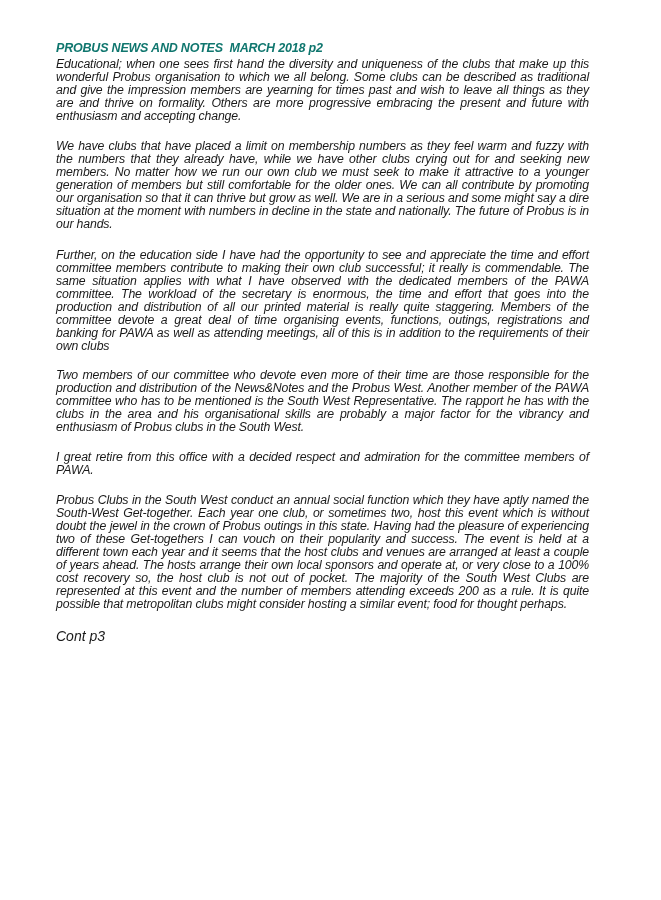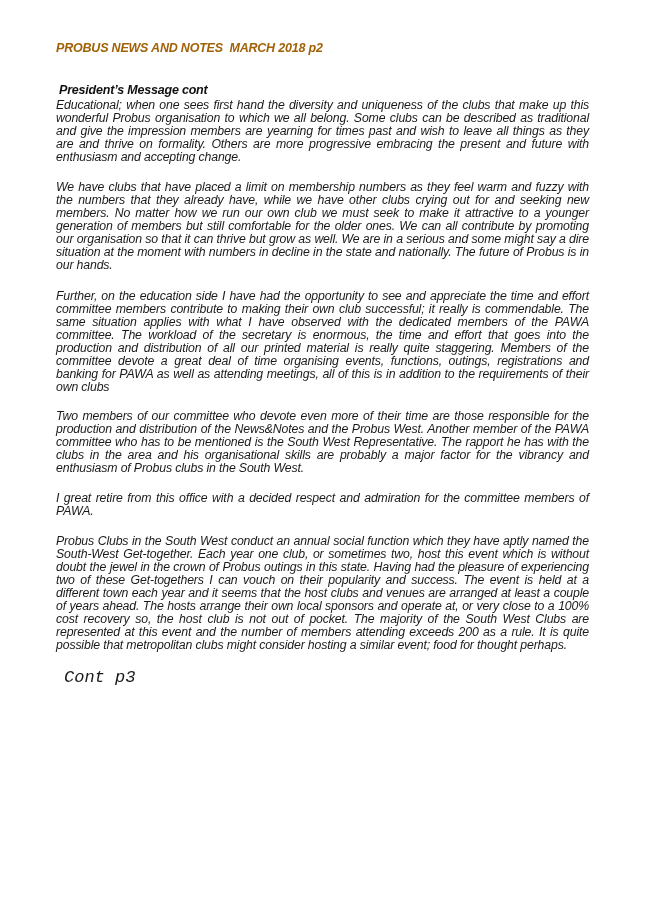--- a/index.html
+++ b/index.html
@@ -3,41 +3,40 @@
 <meta charset="utf-8">
 <style>
   html, body { margin: 0; padding: 0; background: #ffffff; }
   body { width: 661px; height: 900px; position: relative; overflow: hidden; }
   .page {
     position: absolute; left: 56px; top: 38px; width: 533px;
     font-family: "Liberation Sans", sans-serif;
     font-style: italic; color: #1a1a1a;
   }
   .header {
-    color: #a16207; font-weight: bold; font-size: 12.5px;
+    color: #0f766e; font-weight: bold; font-size: 12.5px;
     letter-spacing: -0.2px; margin: 0; height: 20px; line-height: 20px;
     white-space: pre;
   }
   .heading {
     font-weight: bold; font-size: 12.5px; margin: 24px 0 0 3px;
     line-height: 17px; letter-spacing: -0.2px; color: #111;
   }
   .para {
     font-size: 12.3px; line-height: 13px; margin: 0 0 17.3px 0;
     text-align: justify; letter-spacing: -0.15px;
   }
   .para.tight { margin-bottom: 16px; }
-  .cont { font-size: 17px; line-height: 17.3px; margin: 8px; font-family: Liberation Mono, monospace; }
+  .cont { font-size: 14px; line-height: 17.3px; margin: 0; }
 </style>
 </head>
 <body>
 
 <div class="page">
   <p class="header">PROBUS NEWS AND NOTES  MARCH 2018 p2</p>
-  <p class="heading">President’s Message cont</p>
   <p class="para">Educational;  when one sees first hand the diversity and uniqueness of the clubs that make up this wonderful Probus organisation to which we all belong.  Some clubs can be described as traditional and give the impression members are yearning for times past and wish to leave all things as they are and thrive on formality. Others are more progressive embracing the present and future with enthusiasm and accepting change.</p>
   <p class="para">We have clubs that have placed  a limit on membership numbers as they feel warm and fuzzy with the numbers that they already have, while we have other clubs crying out for and seeking new members.  No matter how we run our own club we must seek to make it attractive to a younger generation of members but still comfortable for the older ones.  We can all contribute by promoting our organisation so that it can thrive but grow as well.  We are in a serious and  some might say a dire situation at the moment with numbers in decline in the state and nationally.  The future of Probus is in our hands.</p>
   <p class="para tight">Further, on the education side I have had the opportunity to see and appreciate the time and effort committee members contribute to making their own club successful; it really is commendable.  The same situation applies with what I have observed with the dedicated members of the PAWA committee.  The workload of the secretary is enormous, the time and effort that goes into the production and distribution of all our printed material is really quite staggering.  Members of the committee devote a great deal of time organising events, functions, outings, registrations and banking for PAWA as well as attending meetings,  all of this is  in addition to the requirements of their own clubs</p>
   <p class="para">Two members of our committee who devote even more of their time are those responsible for the production and distribution of the News&amp;Notes and the Probus West. Another member of the PAWA committee who has to be mentioned is the South West Representative. The rapport he has with the clubs in the area and his organisational skills are probably a major factor for  the vibrancy and enthusiasm  of Probus clubs in the South West.</p>
   <p class="para">I great retire from this office with a decided respect and admiration for the committee members of PAWA.</p>
   <p class="para">Probus Clubs in the South West conduct an annual social function which they have aptly named the South-West Get-together.  Each year one club, or sometimes two, host this event which is without doubt the jewel in the crown of Probus outings in this state.  Having had the pleasure of experiencing  two of these Get-togethers I can vouch on their popularity and success.  The event is held at a different town each year and it seems  that the host clubs and venues are arranged at least a couple of years ahead.  The hosts arrange their own local sponsors and operate at, or very close to a 100% cost recovery so, the host club is not out of pocket.  The majority  of the South West Clubs are represented at this event and the number of members attending exceeds 200 as a rule.  It is quite possible that metropolitan clubs might consider hosting a similar event; food for thought perhaps.</p>
   <p class="cont">Cont p3</p>
 </div>
 
 </body></html>

